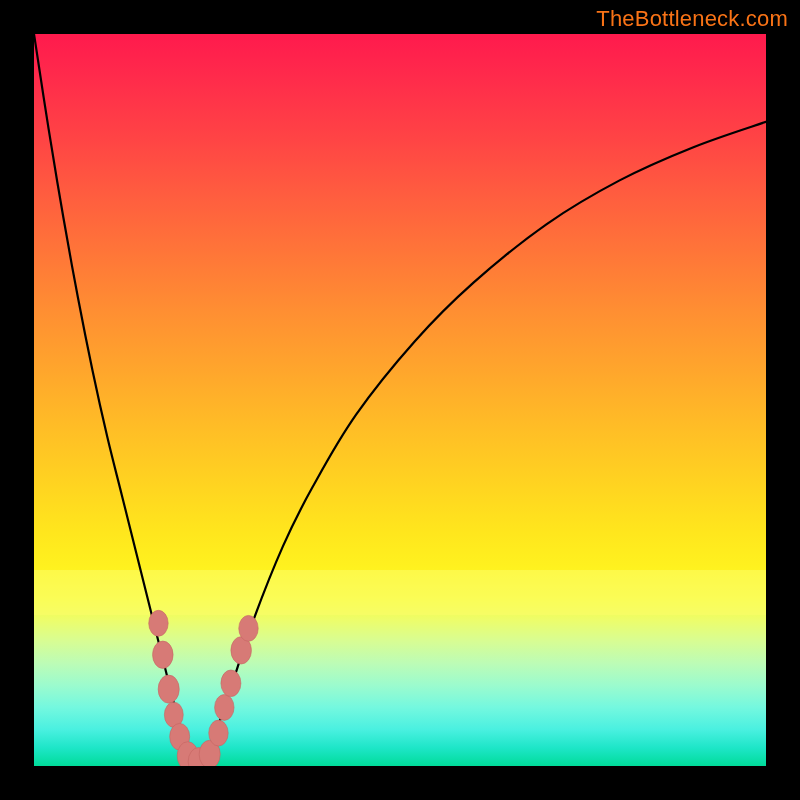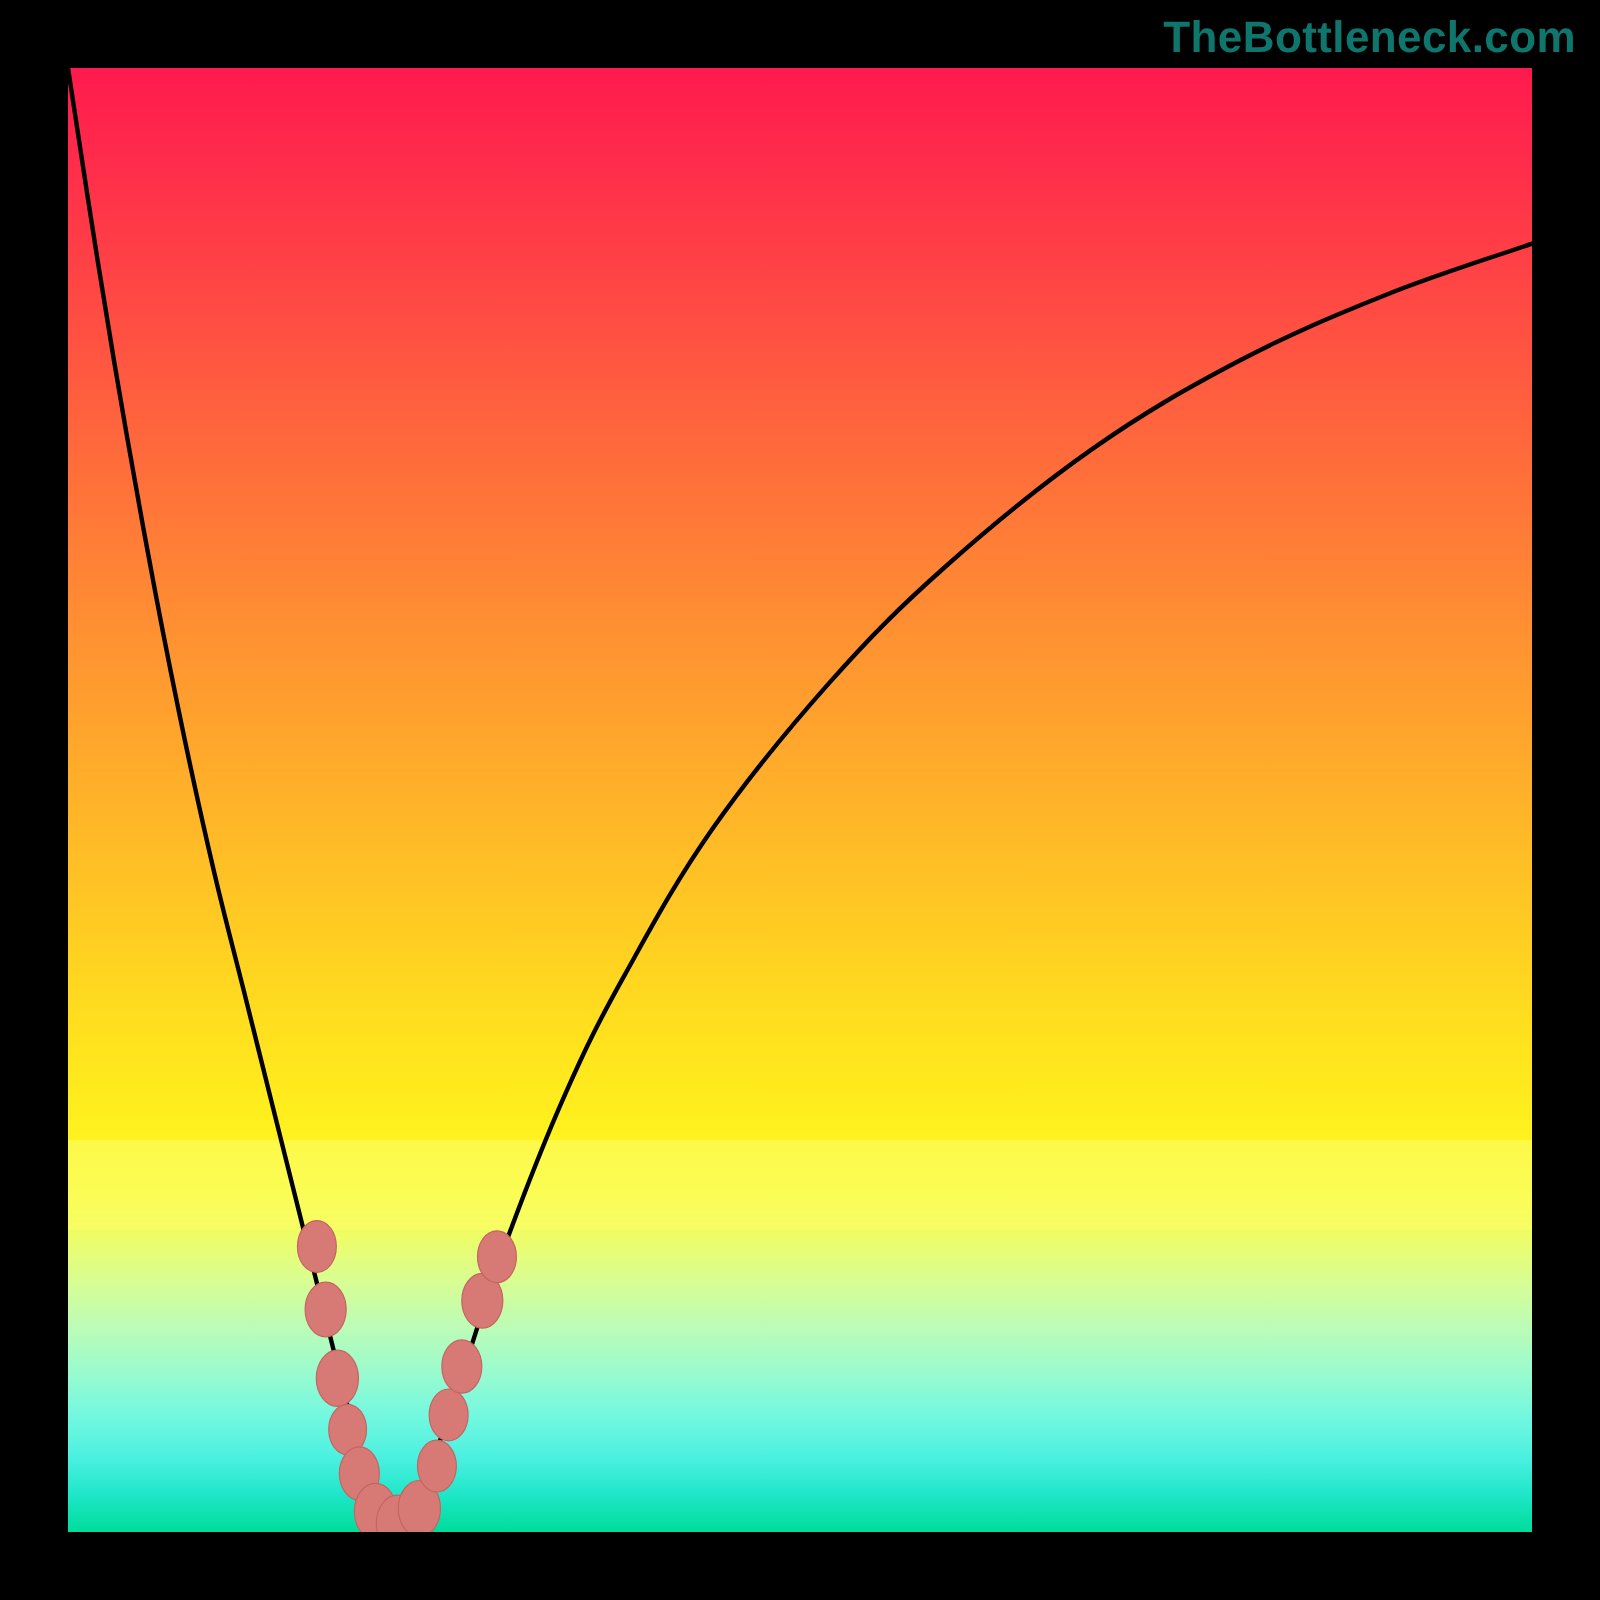--- a/index.html
+++ b/index.html
@@ -58,23 +58,23 @@
   svg.curve {
     position: absolute;
     inset: 0;
     width: 100%;
     height: 100%;
   }
   .watermark {
     position: absolute;
     top: 6px;
     right: 12px;
-    color: #0f766e;
+    color: #f97316;
     font-size: 22px;
-    font-weight: 700;
+    font-weight: 400;
     letter-spacing: 0.2px;
   }
 </style>
 </head>
 <body>
 
 <div class="frame">
   <div class="gradient"></div>
   <div class="yellow-band"></div>
   <svg class="curve" viewBox="0 0 732 732" preserveAspectRatio="none">

